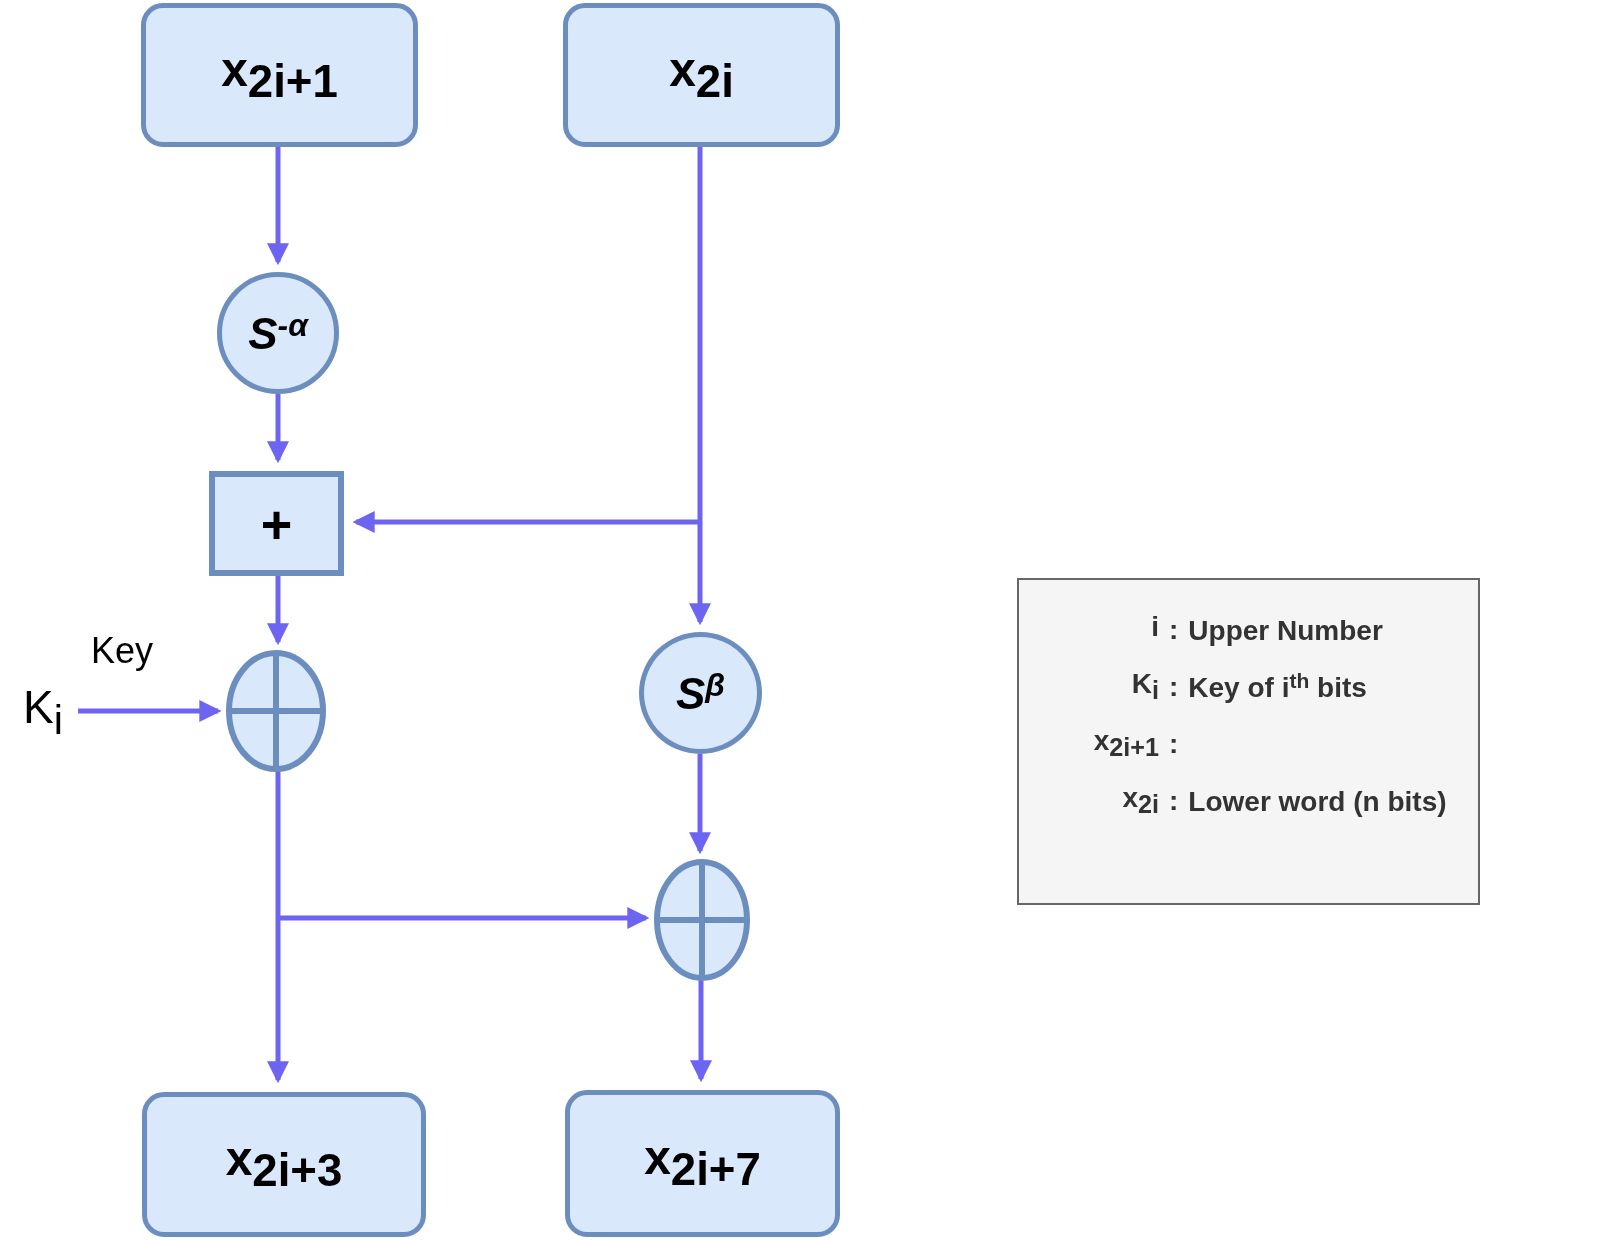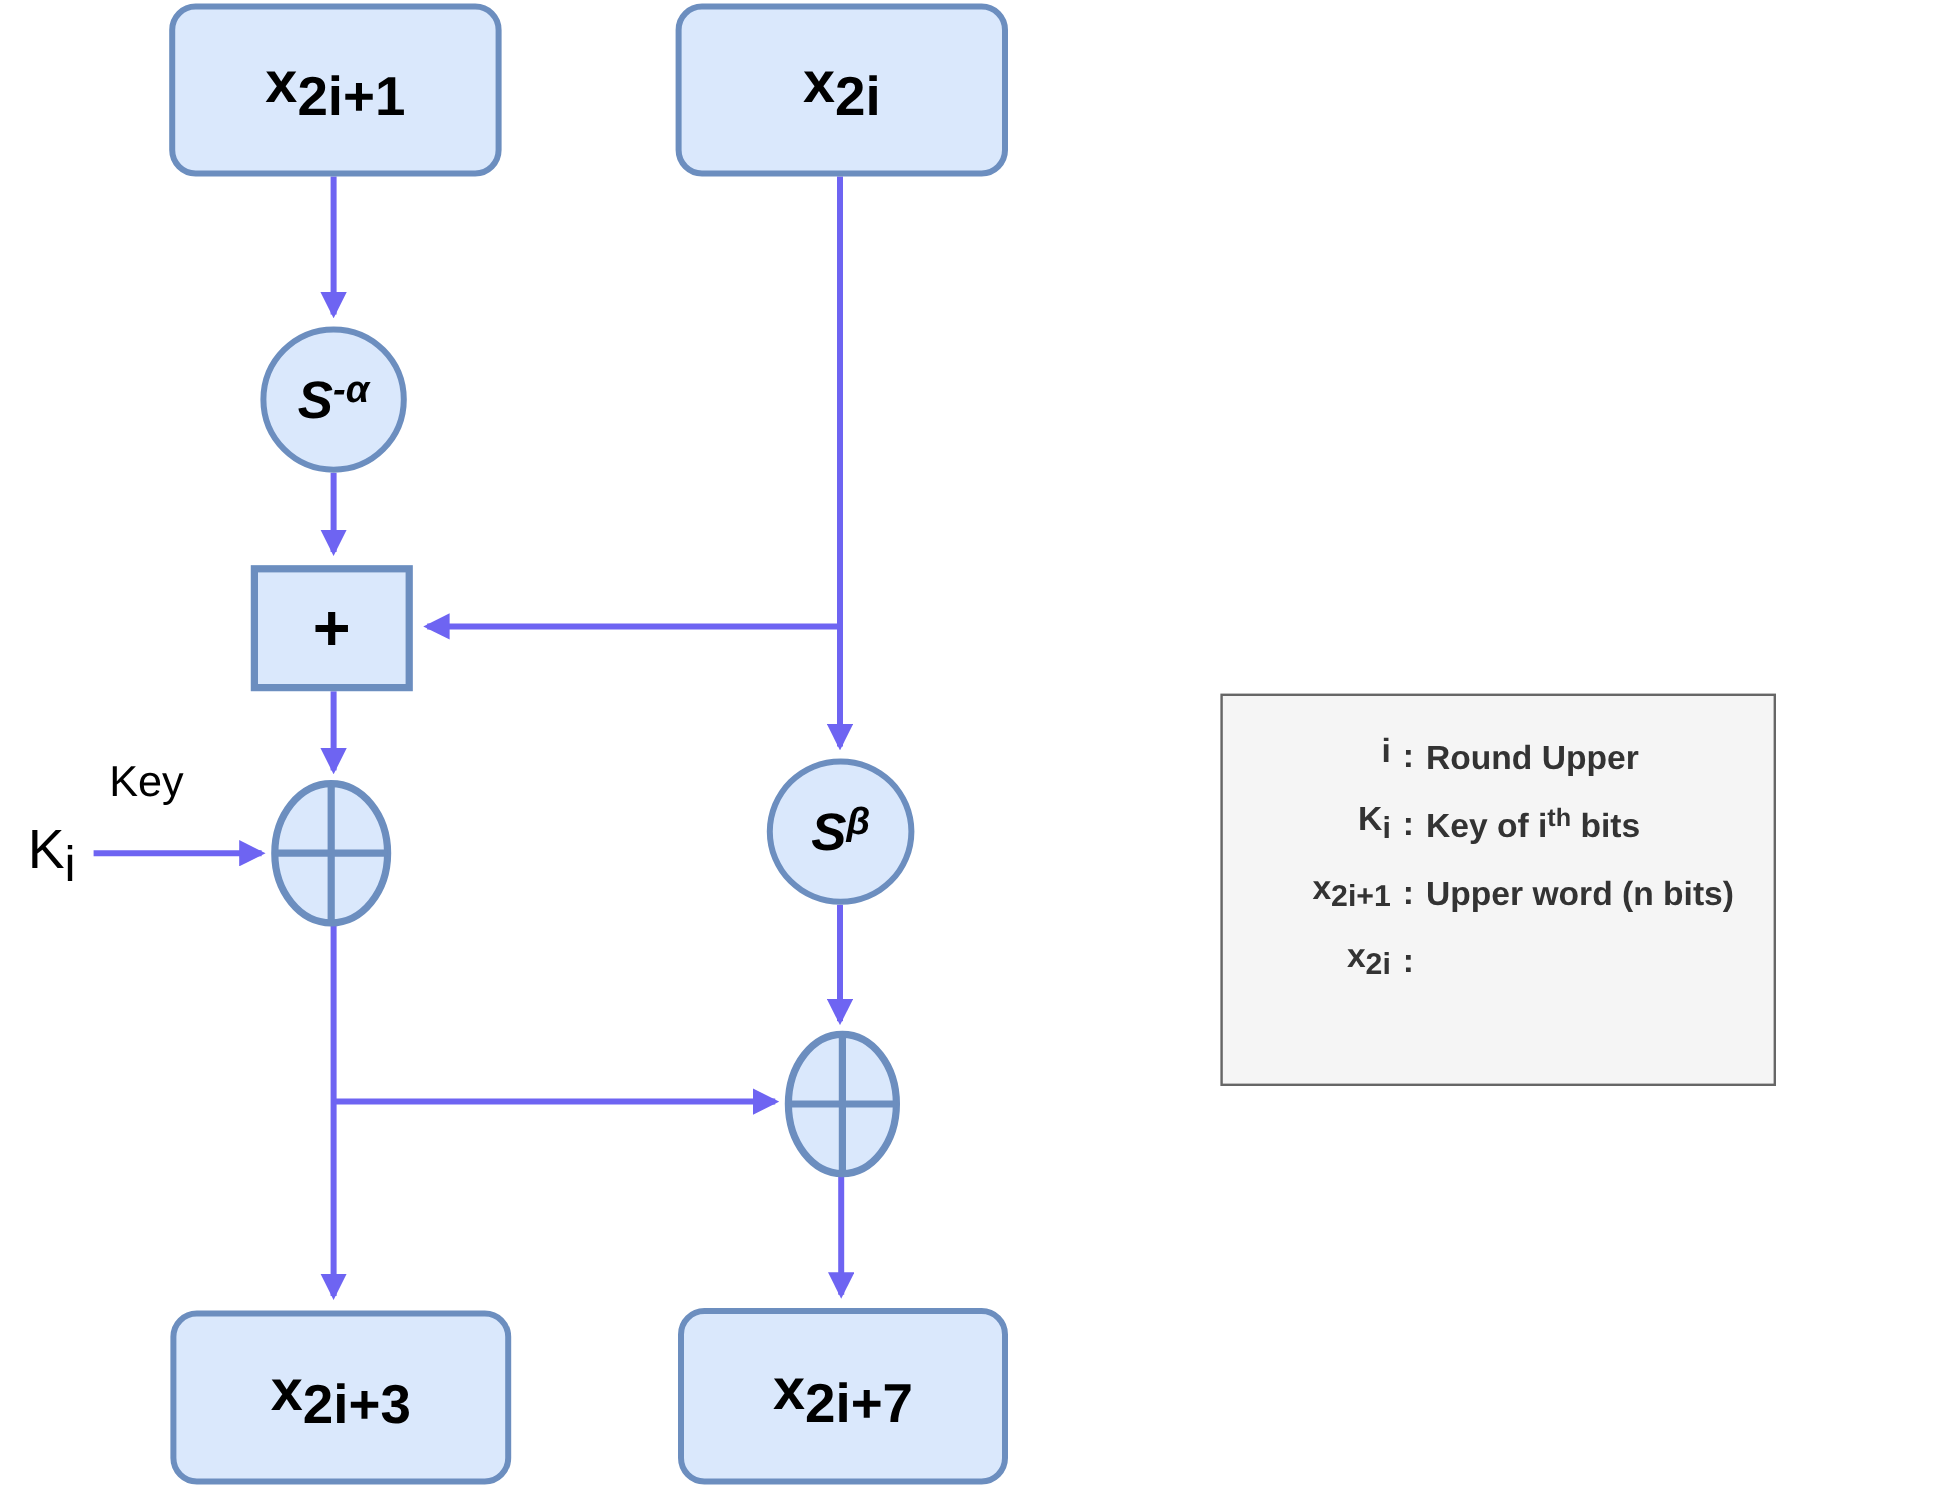--- a/index.html
+++ b/index.html
@@ -162,31 +162,31 @@
     <span class="word-label"><span>x</span><sub>2i+7</sub></span>
   </div>
 
   <div class="float-label key-word-label" style="left:62px; top:630px; width:120px;">Key</div>
   <div class="float-label key-sym-label" style="left:8px; top:680px; width:70px;"><span>K</span><sub>i</sub></div>
 
   <div class="legend">
     <div class="legend-row">
       <span class="legend-term"><span>i</span><sub></sub></span>
       <span class="legend-colon">:</span>
-      <span class="legend-def"><span>Round Upper</span><sup></sup><span></span></span>
+      <span class="legend-def"><span>Upper Number</span><sup></sup><span></span></span>
     </div>
     <div class="legend-row">
       <span class="legend-term"><span>K</span><sub>i</sub></span>
       <span class="legend-colon">:</span>
       <span class="legend-def"><span>Key of i</span><sup>th</sup><span> bits</span></span>
     </div>
     <div class="legend-row">
       <span class="legend-term"><span>x</span><sub>2i+1</sub></span>
       <span class="legend-colon">:</span>
-      <span class="legend-def"><span>Upper word (n bits)</span><sup></sup><span></span></span>
     </div>
     <div class="legend-row">
       <span class="legend-term"><span>x</span><sub>2i</sub></span>
       <span class="legend-colon">:</span>
+      <span class="legend-def"><span>Lower word (n bits)</span><sup></sup><span></span></span>
     </div>
   </div>
 
 </div>
 
 </body></html>

